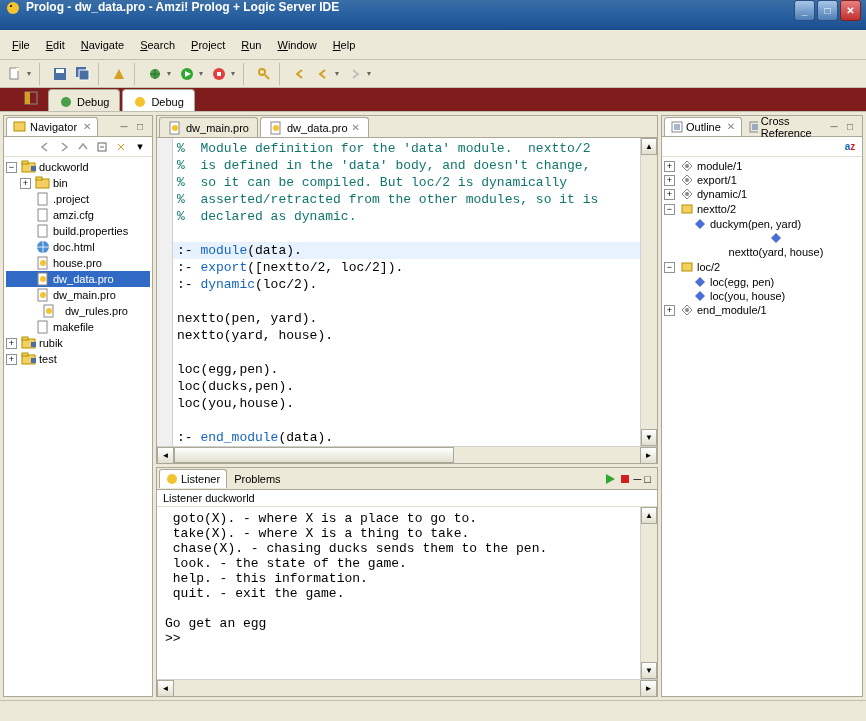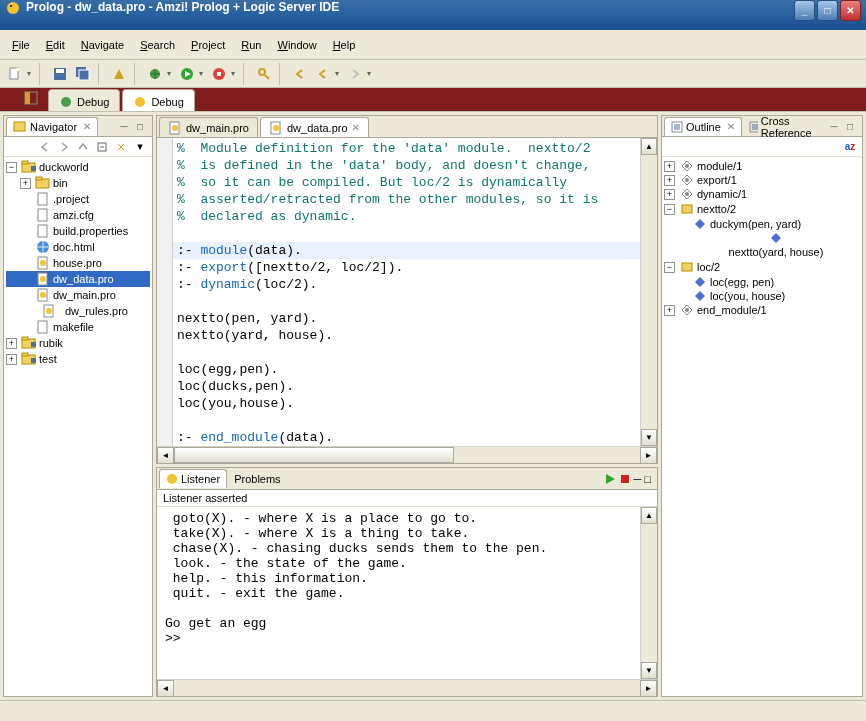--- a/index.html
+++ b/index.html
@@ -700,21 +700,21 @@
             </div>
           <div>
               <svg width="12" height="12">
                 <rect x="2" y="2" width="8" height="8" fill="#d02020"></rect>
               </svg>
             </div>
           <div class="vb">─</div>
           <div class="vb">□</div>
         </div>
       </div>
-      <div class="console-title">Listener asserted</div>
+      <div class="console-title">Listener duckworld</div>
       <div style="flex:1;display:flex;overflow:hidden">
         <div class="console" id="console"> goto(X). - where X is a place to go to.
  take(X). - where X is a thing to take.
  chase(X). - chasing ducks sends them to the pen.
  look. - the state of the game.
  help. - this information.
  quit. - exit the game.
 
 Go get an egg
 &gt;&gt; </div>

